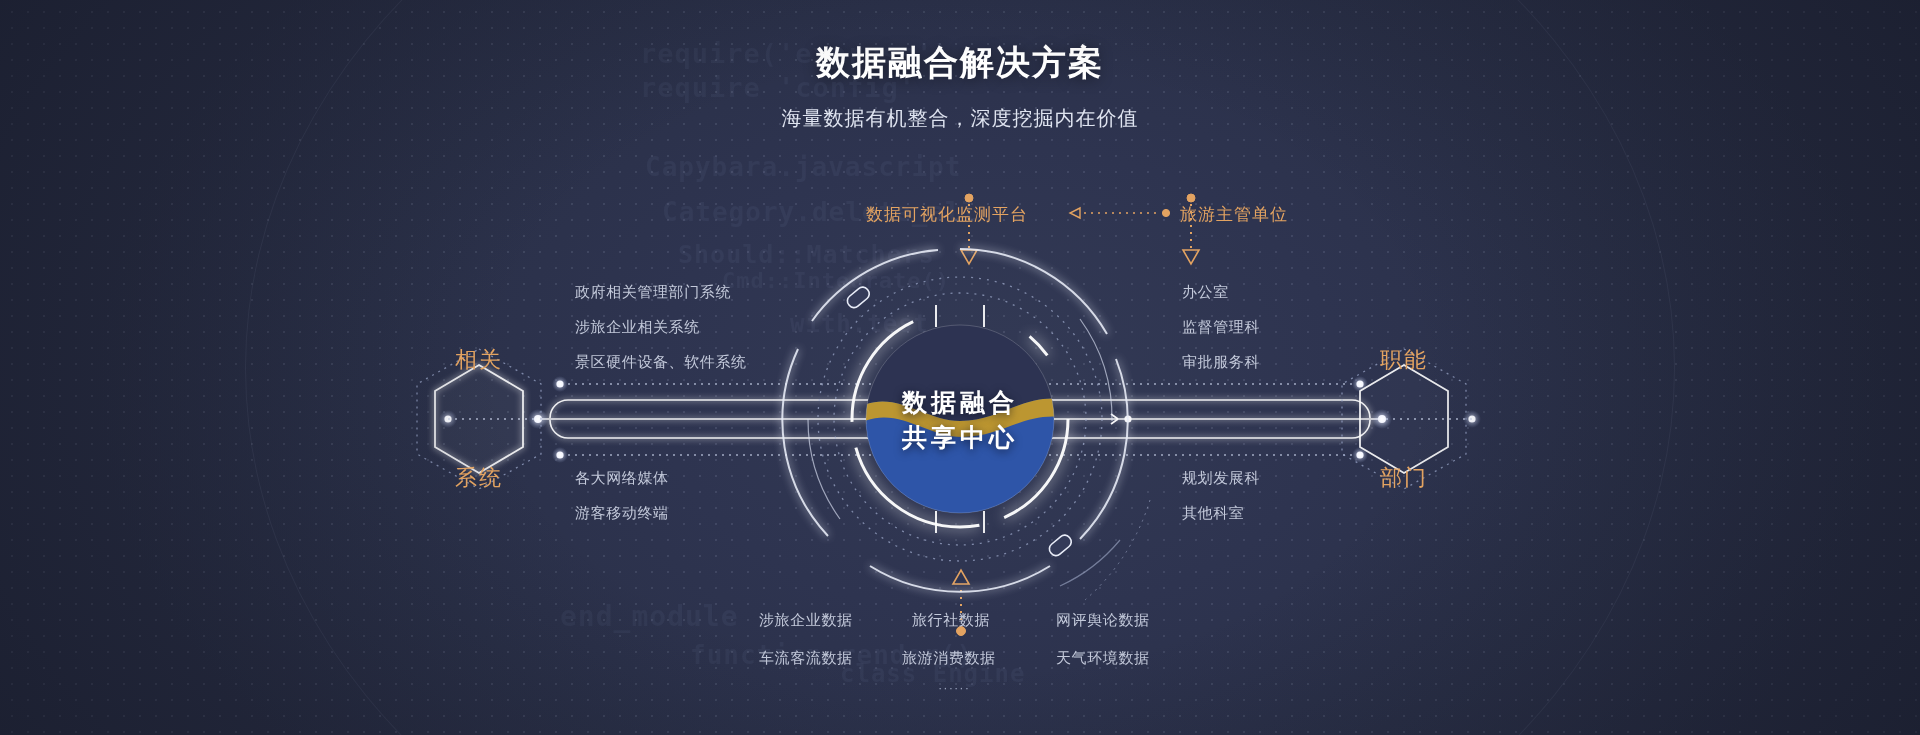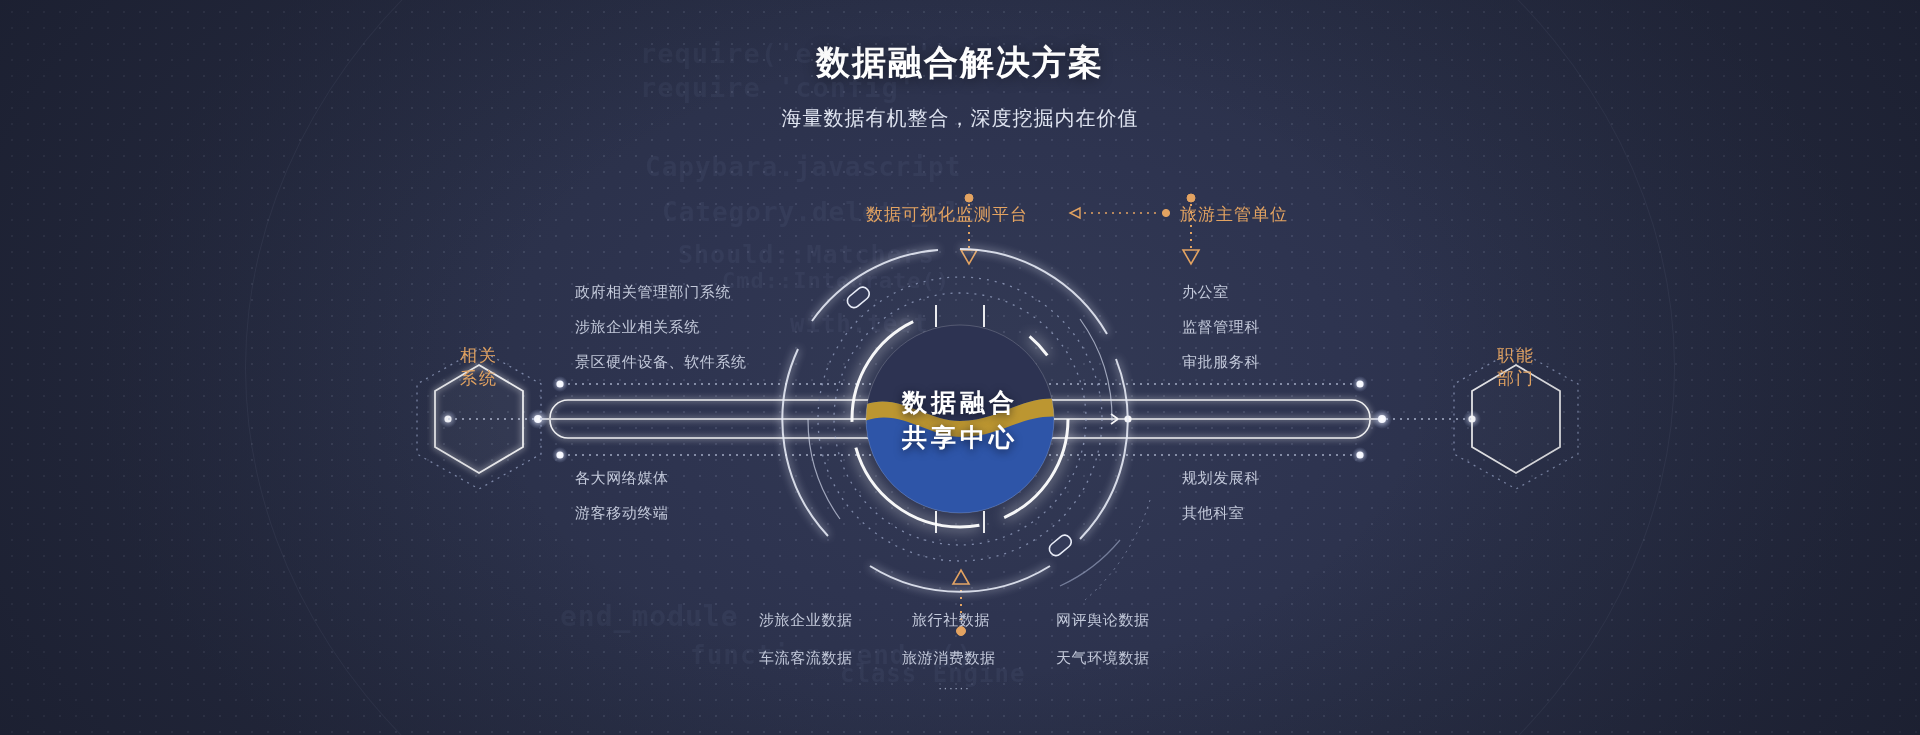--- a/index.html
+++ b/index.html
@@ -39,22 +39,22 @@
 
   
   .lbl{ position:absolute; font-size:15px; color:#c3c9da; white-space:nowrap; letter-spacing:.6px; }
   .lbl.right{ text-align:left; }
   .toplabel{ position:absolute; font-size:17px; color:#e3a361; white-space:nowrap;
     letter-spacing:1px; font-weight:normal; }
 
   
   .hexwrap{ position:absolute; width:132px; height:148px; }
   .hexwrap .cap{ position:absolute; inset:0; display:flex; align-items:center;
-     justify-content:flex-start; flex-direction:column; z-index:3;
-     font-size:17px; line-height:1.35; color:#e3a361; letter-spacing:2px; }
+     justify-content:space-between; flex-direction:column; z-index:3;
+     font-size:22px; line-height:1.35; color:#e3a361; letter-spacing:2px; }
 
   
   #center{ position:absolute; left:960px; top:419px; transform:translate(-50%,-50%);
            width:420px; height:420px; }
   .ctext{ position:absolute; left:0; right:0; top:50%; transform:translateY(-50%);
     text-align:center; z-index:9; pointer-events:none; }
   .ctext div{ font-size:25px; font-weight:bold; color:#fff; letter-spacing:4px; line-height:1.38;
     text-shadow:0 2px 8px rgba(10,14,30,.75); }
 
   svg{ display:block; overflow:visible; }
@@ -261,21 +261,21 @@
     <svg width="132" height="148" viewBox="0 0 132 148" style="position:absolute;inset:0;">
       <polygon points="66,4 128,39 128,109 66,144 4,109 4,39" fill="none" stroke="#9aa6c8" stroke-width="1.3" stroke-dasharray="2 5" opacity=".75"></polygon>
       <polygon points="66,20 110,46 110,102 66,128 22,102 22,46" fill="rgba(255,255,255,.02)" stroke="#ffffff" stroke-width="1.8" opacity=".9" filter="url(#glow)"></polygon>
     </svg>
     <div class="cap">
       <span>相关</span>
       <span>系统</span>
     </div>
   </div>
 
-  <div class="hexwrap" style="left:1450px;top:345px;">
+  <div class="hexwrap" style="left:1338px;top:345px;">
     <svg width="132" height="148" viewBox="0 0 132 148" style="position:absolute;inset:0;">
       <polygon points="66,4 128,39 128,109 66,144 4,109 4,39" fill="none" stroke="#9aa6c8" stroke-width="1.3" stroke-dasharray="2 5" opacity=".75"></polygon>
       <polygon points="66,20 110,46 110,102 66,128 22,102 22,46" fill="rgba(255,255,255,.02)" stroke="#ffffff" stroke-width="1.8" opacity=".9"></polygon>
     </svg>
     <div class="cap">
       <span>职能</span>
       <span>部门</span>
     </div>
   </div>
 

